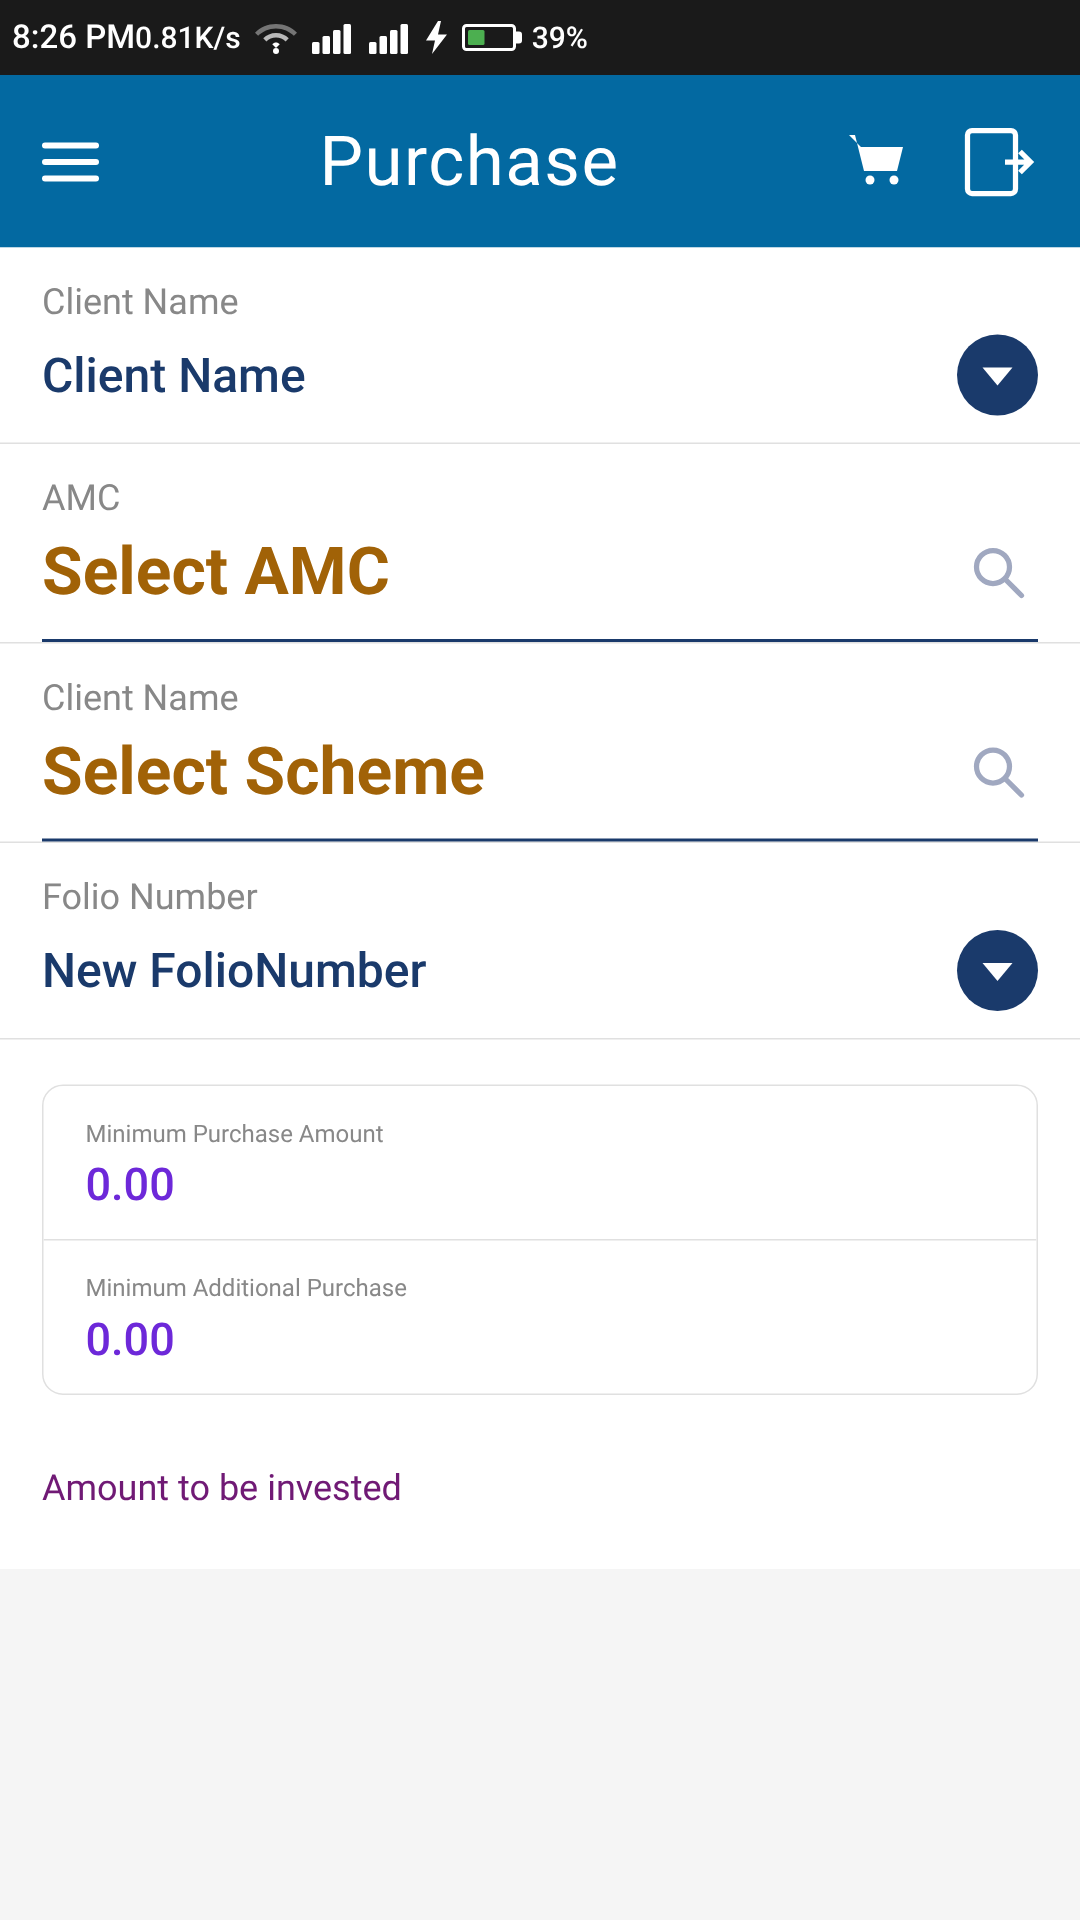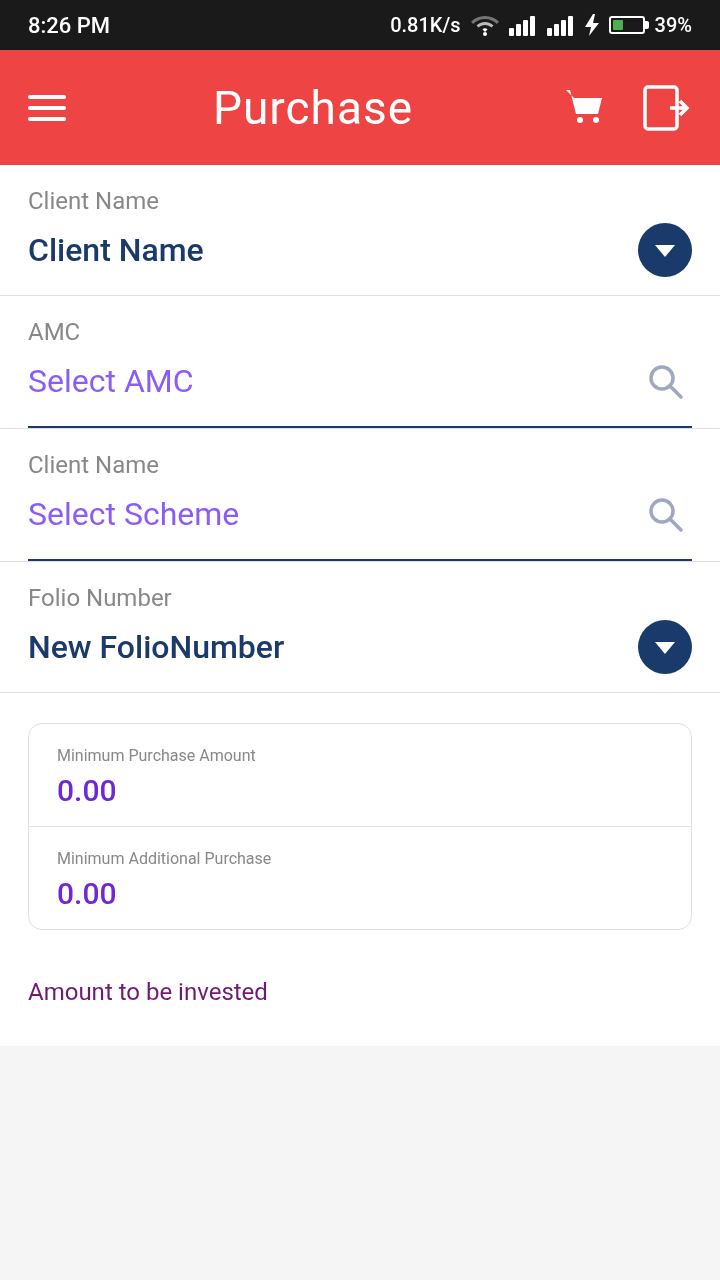--- a/index.html
+++ b/index.html
@@ -12,22 +12,21 @@
       overflow-x: hidden;
     }
 
     
     .status-bar {
       width: 100%;
       height: 50px;
       background: #1a1a1a;
       display: flex;
       align-items: center;
-      justify-content: space-between;
-      padding: 0 28px;
+      padding: 0 8px;
       color: white;
       font-size: 22px;
       font-weight: 500;
     }
     .status-right {
       display: flex;
       align-items: center;
       gap: 10px;
       font-size: 20px;
     }
@@ -61,21 +60,21 @@
       height: 100%;
       width: 39%;
       background: #4caf50;
       border-radius: 1px;
     }
 
     
     .app-bar {
       width: 100%;
       height: 115px;
-      background: #ef4444;
+      background: #0369a1;
       display: flex;
       align-items: center;
       justify-content: space-between;
       padding: 0 28px;
     }
     .app-bar-title {
       color: white;
       font-size: 46px;
       font-weight: 400;
       letter-spacing: 1px;
@@ -120,23 +119,23 @@
       align-items: center;
       justify-content: space-between;
       padding-bottom: 18px;
     }
     .field-text {
       font-size: 32px;
       color: #1a3a6b;
       font-weight: 500;
     }
     .field-text-search {
-      font-size: 32px;
-      color: #8b5cf6;
-      font-weight: 400;
+      font-size: 44px;
+      color: #a16207;
+      font-weight: 700;
     }
 
     
     .circle-btn {
       width: 54px;
       height: 54px;
       background: #1a3a6b;
       border-radius: 50%;
       display: flex;
       align-items: center;

